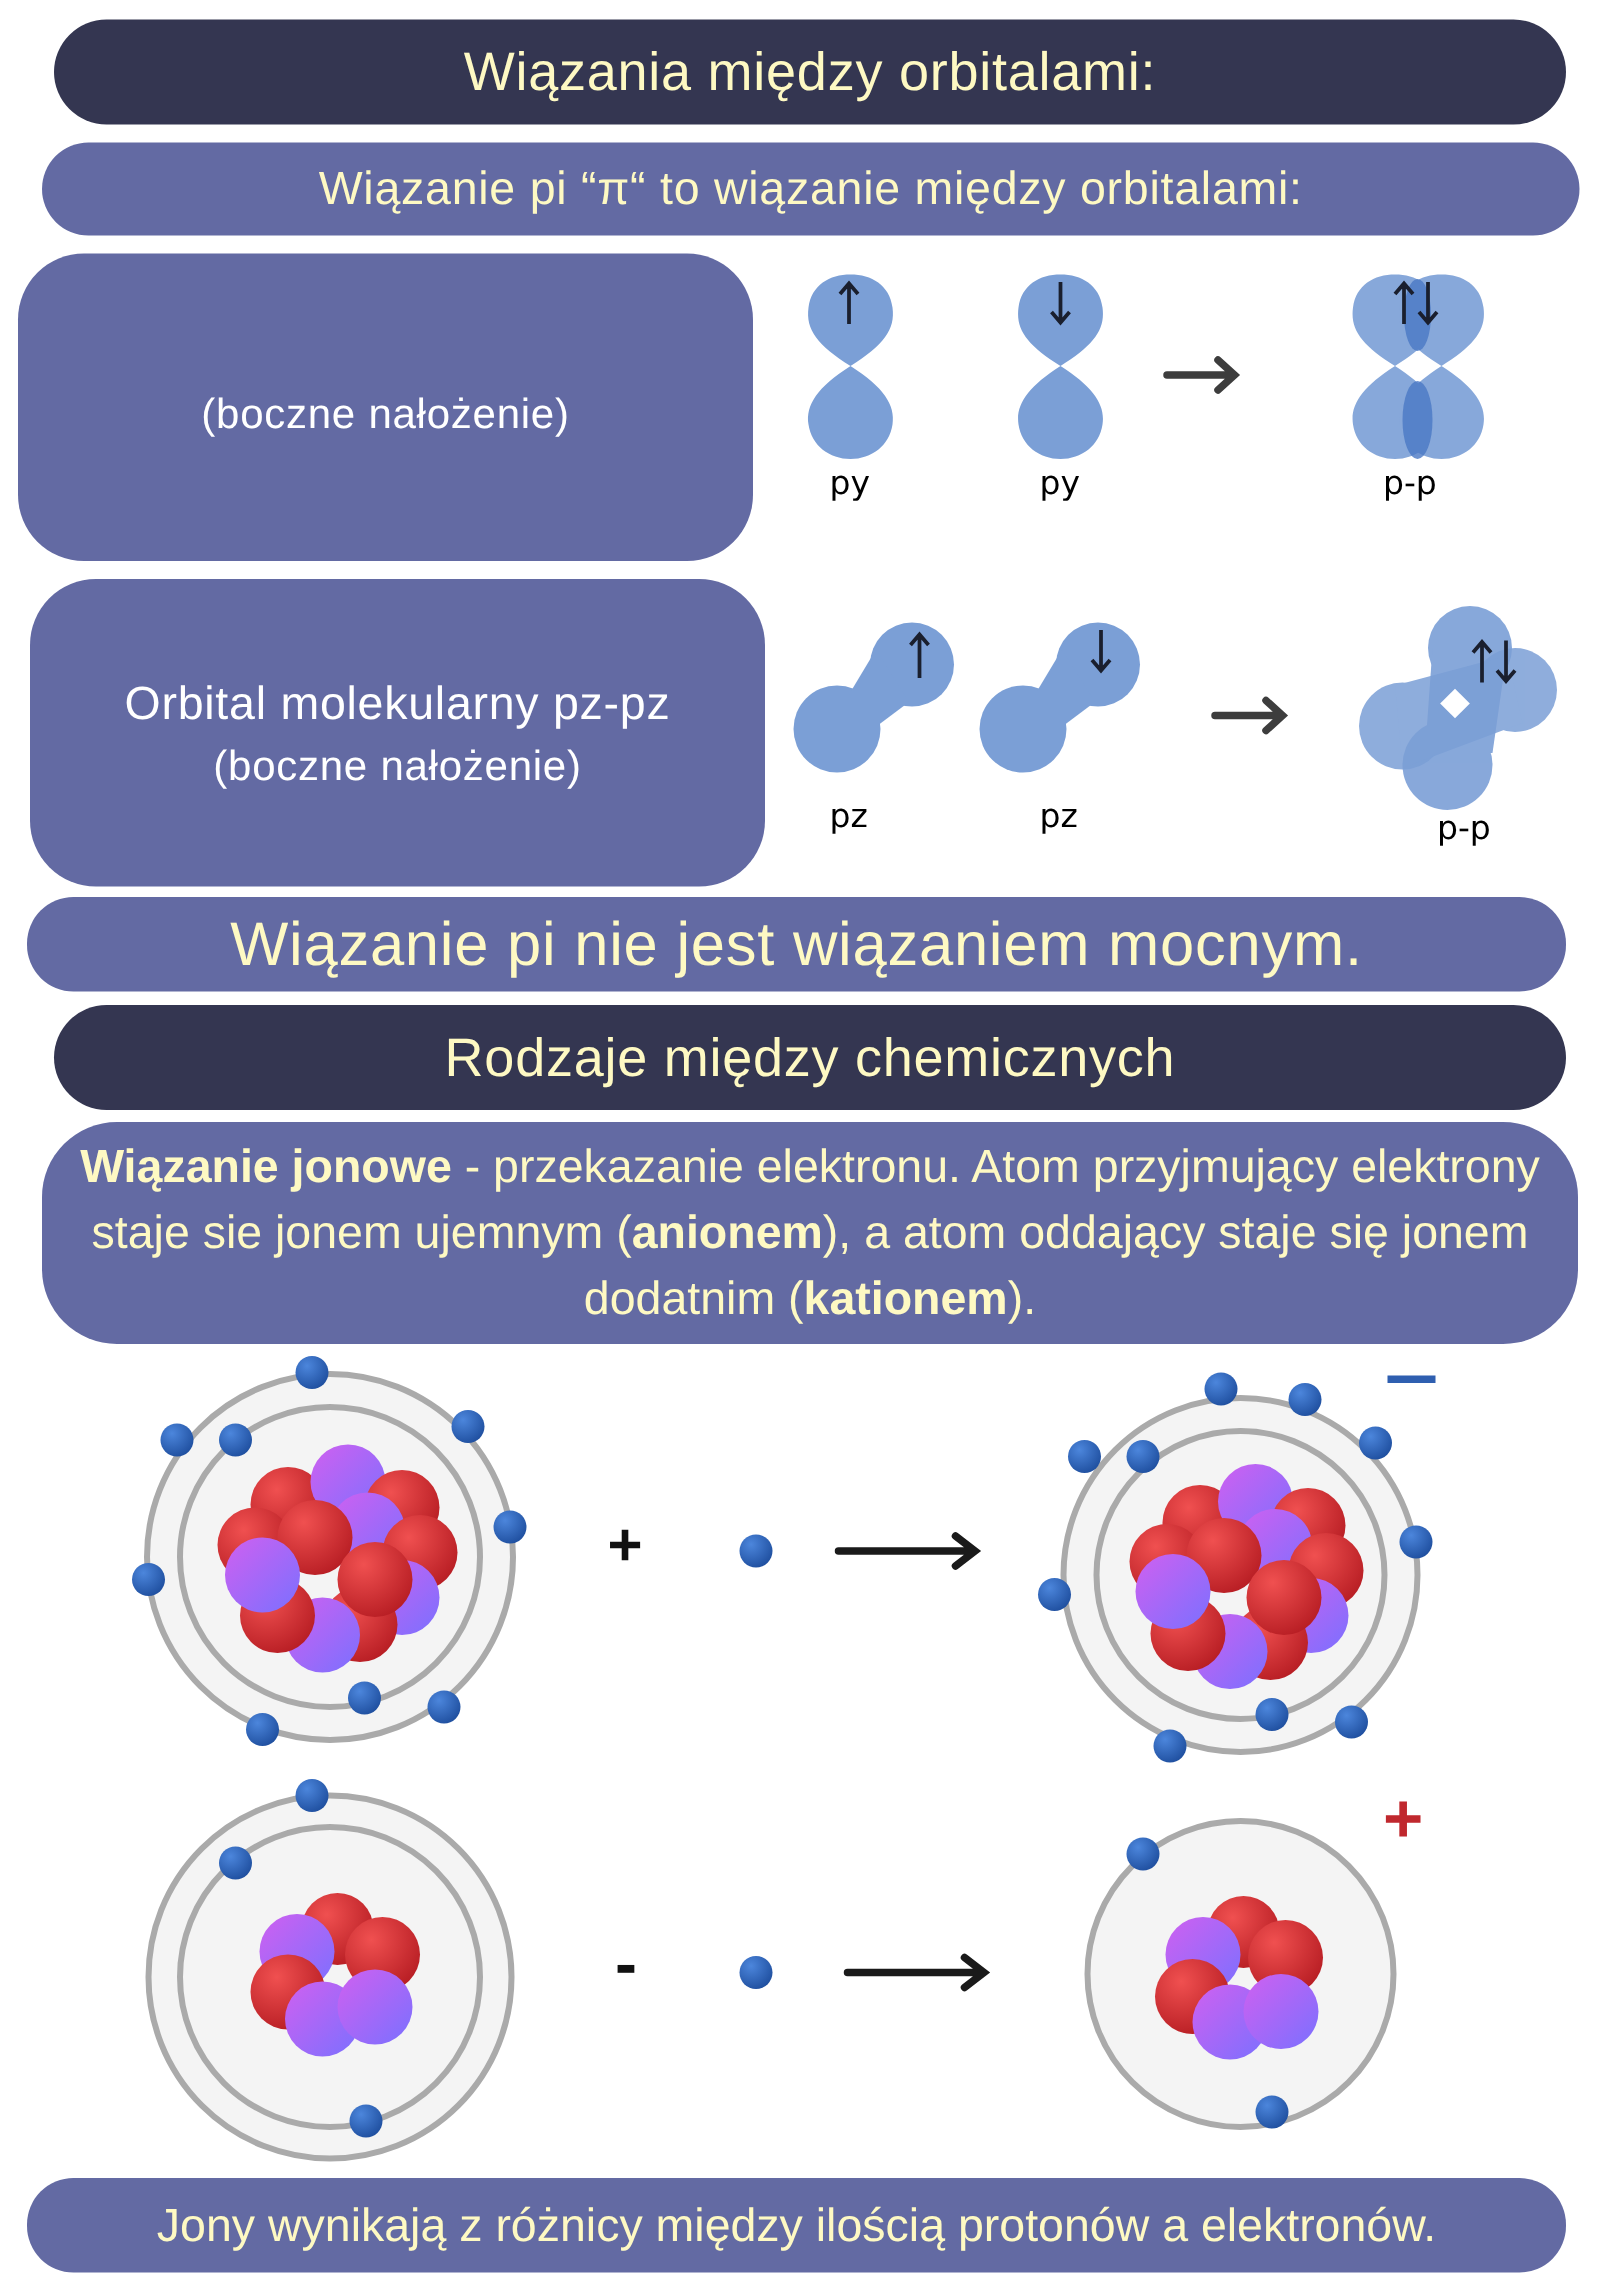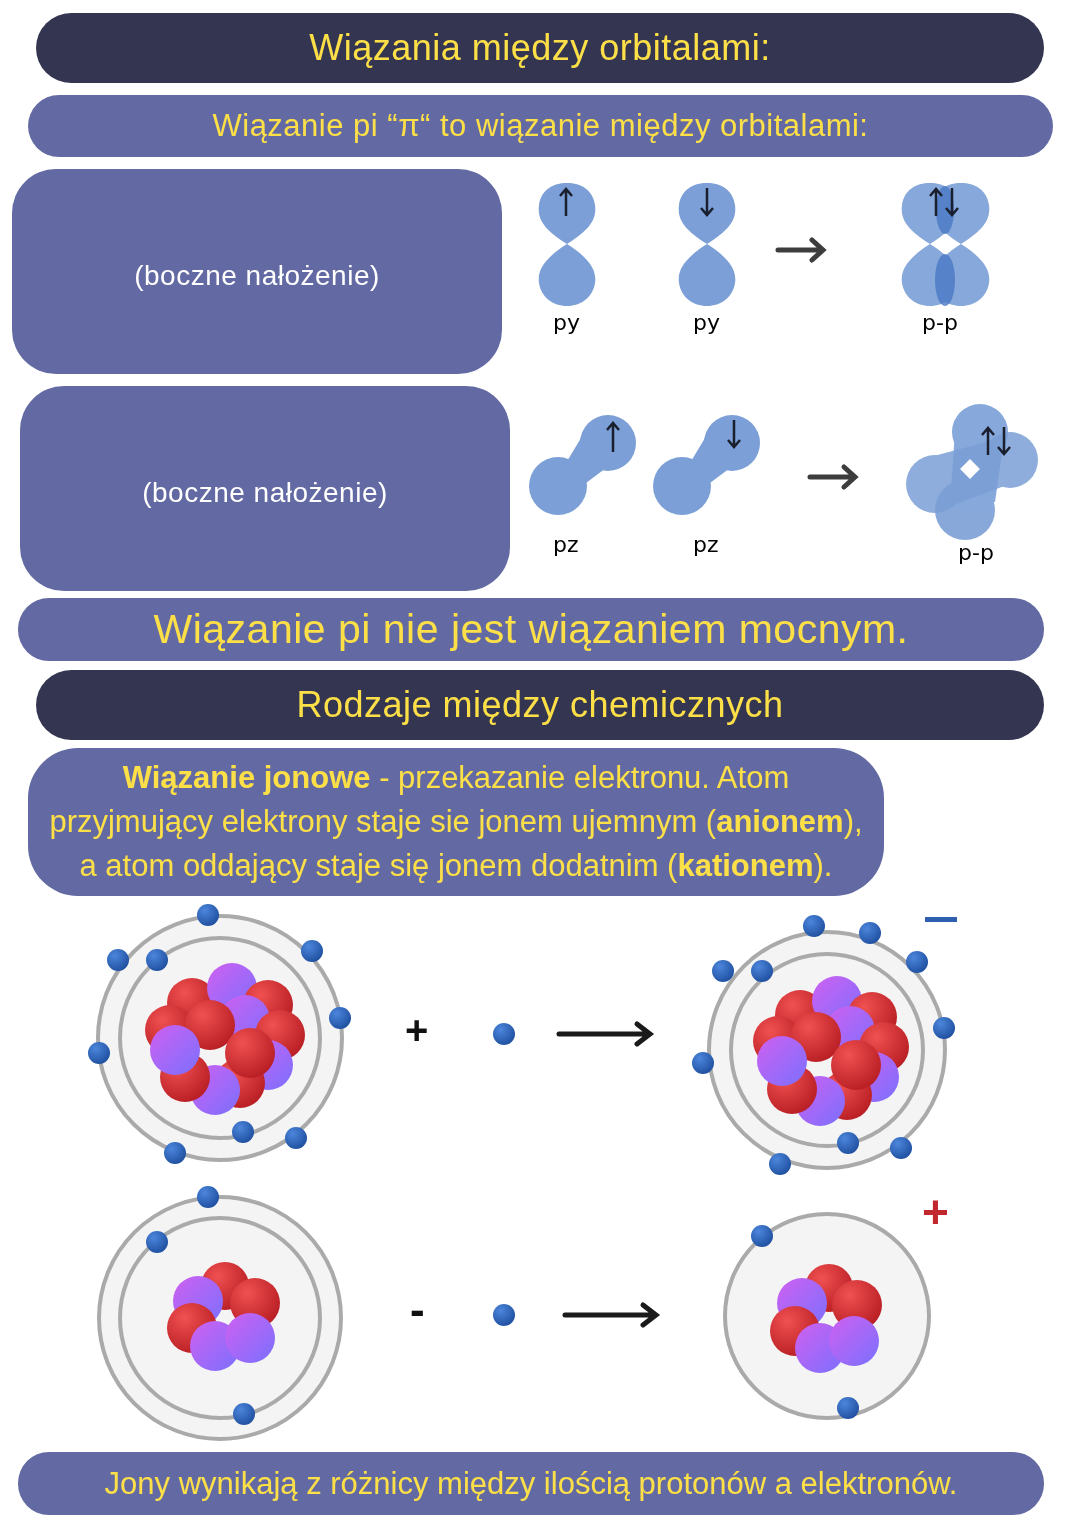--- a/index.html
+++ b/index.html
@@ -1,21 +1,21 @@
 <!DOCTYPE html>
 <html><head>
 <meta charset="utf-8">
 <style>
   html, body { margin:0; padding:0; }
   body {
     width:1080px; height:1527px; background:#ffffff; position:relative; overflow:hidden;
     font-family: "Liberation Sans", "DejaVu Sans", sans-serif;
   }
   .pill {
-    position:absolute; color:#fde047; display:flex; align-items:center; justify-content:center;
+    position:absolute; color:#fef9c3; display:flex; align-items:center; justify-content:center;
     text-align:center; box-sizing:border-box;
   }
   .dark { background:#343651; }
   .mid { background:#636aa3; }
   .box {
     position:absolute; background:#636aa3; color:#fff; border-radius:44px;
     display:flex; flex-direction:column; align-items:center; justify-content:center; text-align:center;
   }
   .box .l1 { font-size:31px; letter-spacing:0.5px; }
   .box .l2 { font-size:28px; margin-top:8px; letter-spacing:0.5px; }
@@ -68,20 +68,21 @@
   <ellipse cx="52" cy="100" rx="10" ry="26" fill="#4a78c4" opacity="0.8"></ellipse>
   <path d="M52 64 L45 52 L52 45 L59 52Z" fill="#ffffff" opacity="0"></path>
 </svg>
 <svg style="left:928px; top:186px;" width="34" height="32" viewBox="0 0 34 32">
   <path d="M8 30 V3 M2 10 L8 3 L14 10" stroke="#1a1f2e" stroke-width="2.5" fill="none"></path>
   <path d="M24 2 V29 M18 22 L24 29 L30 22" stroke="#1a1f2e" stroke-width="2.5" fill="none"></path>
 </svg>
 <div class="lbl" style="left:922px; top:310px;">p-p</div>
 
 <div class="box" style="left:20px; top:386px; width:490px; height:205px;">
+  <div class="l1">Orbital molekularny pz-pz</div>
   <div class="l2">(boczne nałożenie)</div>
 </div>
 
 <svg style="left:526px; top:413px;" width="112" height="105" viewBox="0 0 112 105">
   <circle cx="82" cy="30" r="28" fill="#7b9fd6"></circle>
   <circle cx="32" cy="73" r="29" fill="#7b9fd6"></circle>
   <path d="M58 20 L40 50 L60 70 L80 55Z" fill="#7b9fd6"></path>
 </svg>
 <svg style="left:603px; top:420px;" width="20" height="34" viewBox="0 0 20 34">
   <path d="M10 32 V3 M4 10 L10 3 L16 10" stroke="#1a1f2e" stroke-width="2.5" fill="none"></path>
@@ -122,21 +123,21 @@
 <div class="lbl" style="left:958px; top:540px;">p-p</div>
 
 <div class="pill mid" style="left:18px; top:598px; width:1026px; height:63px; border-radius:31px; font-size:41px; letter-spacing:0.5px;">
   <span>Wiązanie pi nie jest wiązaniem mocnym.</span>
 </div>
 
 <div class="pill dark" style="left:36px; top:670px; width:1008px; height:70px; border-radius:35px; font-size:36px; letter-spacing:0.5px;">
   <span>Rodzaje między chemicznych</span>
 </div>
 
-<div class="pill mid ionic" style="left:28px; top:748px; width:856px; height:148px; border-radius:50px;">
+<div class="pill mid ionic" style="left:28px; top:748px; width:1024px; height:148px; border-radius:50px;">
   <div>
     <b>Wiązanie jonowe</b><span> - przekazanie elektronu. Atom przyjmujący elektrony staje sie jonem ujemnym (</span><b>anionem</b><span>), a atom oddający staje się jonem dodatnim (</span><b>kationem</b><span>).</span>
   </div>
 </div>
 
 <svg width="0" height="0" style="position:absolute">
   <defs>
     <radialGradient id="gRed" cx="35%" cy="30%" r="75%">
       <stop offset="0%" stop-color="#f05050"></stop>
         <stop offset="100%" stop-color="#b81e24"></stop>

